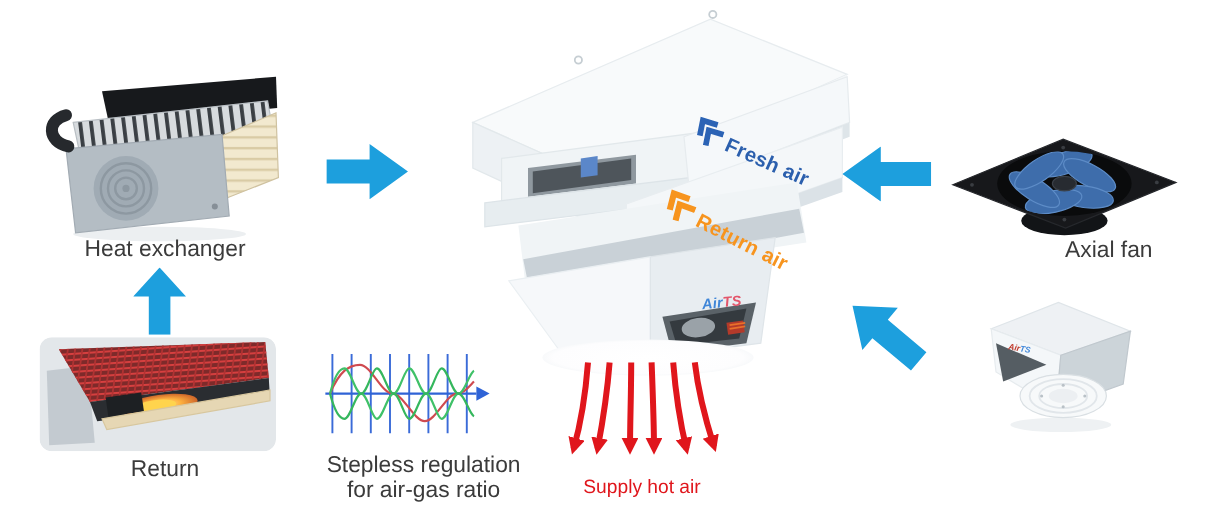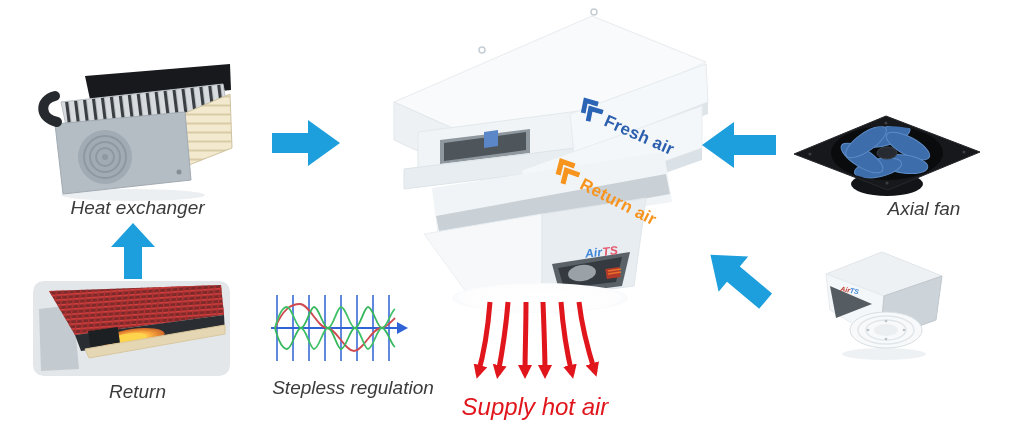--- a/index.html
+++ b/index.html
@@ -4,24 +4,23 @@
 <style>
   html,body{margin:0;padding:0;background:#fff;}
   .canvas{
     position:relative;width:1009px;height:430px;background:#ffffff;overflow:hidden;
     font-family:"Liberation Sans", sans-serif;
   }
   .abs{position:absolute;}
   .lbl{
     position:absolute;color:#3b3b3b;font-size:19px;line-height:21px;text-align:center;
     font-family:"Liberation Sans", sans-serif;
-    font-style:italic;
   }
   .lbl-left{text-align:center;}
-  .supply-lbl{color:#e0161c;font-size:24px;}
+  .supply-lbl{color:#e0161c;font-size:16px;}
   .flow-lbl{
     position:absolute;display:flex;align-items:center;gap:5px;
     font-size:17px;font-weight:600;letter-spacing:.3px;white-space:nowrap;
   }
   .flow-lbl .chev{transform:translateY(-5px);}
   .fresh{color:#2b5fad;transform:rotate(24deg);transform-origin:left top;}
   .return{color:#f7941e;transform:rotate(27deg);transform-origin:left top;}
   .brand{
     position:absolute;font-size:12px;font-weight:bold;font-style:italic;white-space:nowrap;
     transform:rotate(-6deg);letter-spacing:.2px;
@@ -121,20 +120,21 @@
     <g>
       <line x1="0" y1="37" x2="126" y2="37" stroke="#2f63d6" stroke-width="2"></line>
       <polygon points="126,31 137,37 126,43" fill="#2f63d6"></polygon>
     </g>
     <path d="M4,37 C12,18 20,13 29,13 C38,13 47,37 56,37 C65,37 74,60 83,60 C92,60 101,37 110,37 C115,37 119,32 124,27" fill="none" stroke="#cf4a50" stroke-width="1.8"></path>
     <path d="M4,37 C8,22 12,16 16,16 C21,16 25,37 30,37 C35,37 39,58 43,58 C48,58 52,37 57,37 C62,37 66,16 70,16 C75,16 79,37 84,37 C89,37 93,58 97,58 C102,58 106,37 111,37 C116,37 120,20 124,18" fill="none" stroke="#3fc168" stroke-width="1.8"></path>
     <path d="M4,37 C8,52 12,58 16,58 C21,58 25,37 30,37 C35,37 39,16 43,16 C48,16 52,37 57,37 C62,37 66,58 70,58 C75,58 79,37 84,37 C89,37 93,16 97,16 C102,16 106,37 111,37 C116,37 120,54 124,56" fill="none" stroke="#35b75d" stroke-width="1.8"></path>
   </svg>
   <div class="lbl lbl-left" style="left:263px;top:377px;width:180px">
     <div>Stepless regulation</div>
+    <div>for air-gas ratio</div>
   </div>
 
   <svg class="abs" style="left:372px;top:2px" width="338" height="312" viewBox="0 0 338 312">
     <defs>
       <radialGradient id="glow" cx="50%" cy="50%" r="60%">
         <stop offset="0%" stop-color="#ffffff"></stop>
         <stop offset="75%" stop-color="#fdfdfe"></stop>
         <stop offset="100%" stop-color="#eef2f4"></stop>
       </radialGradient>
     </defs>

